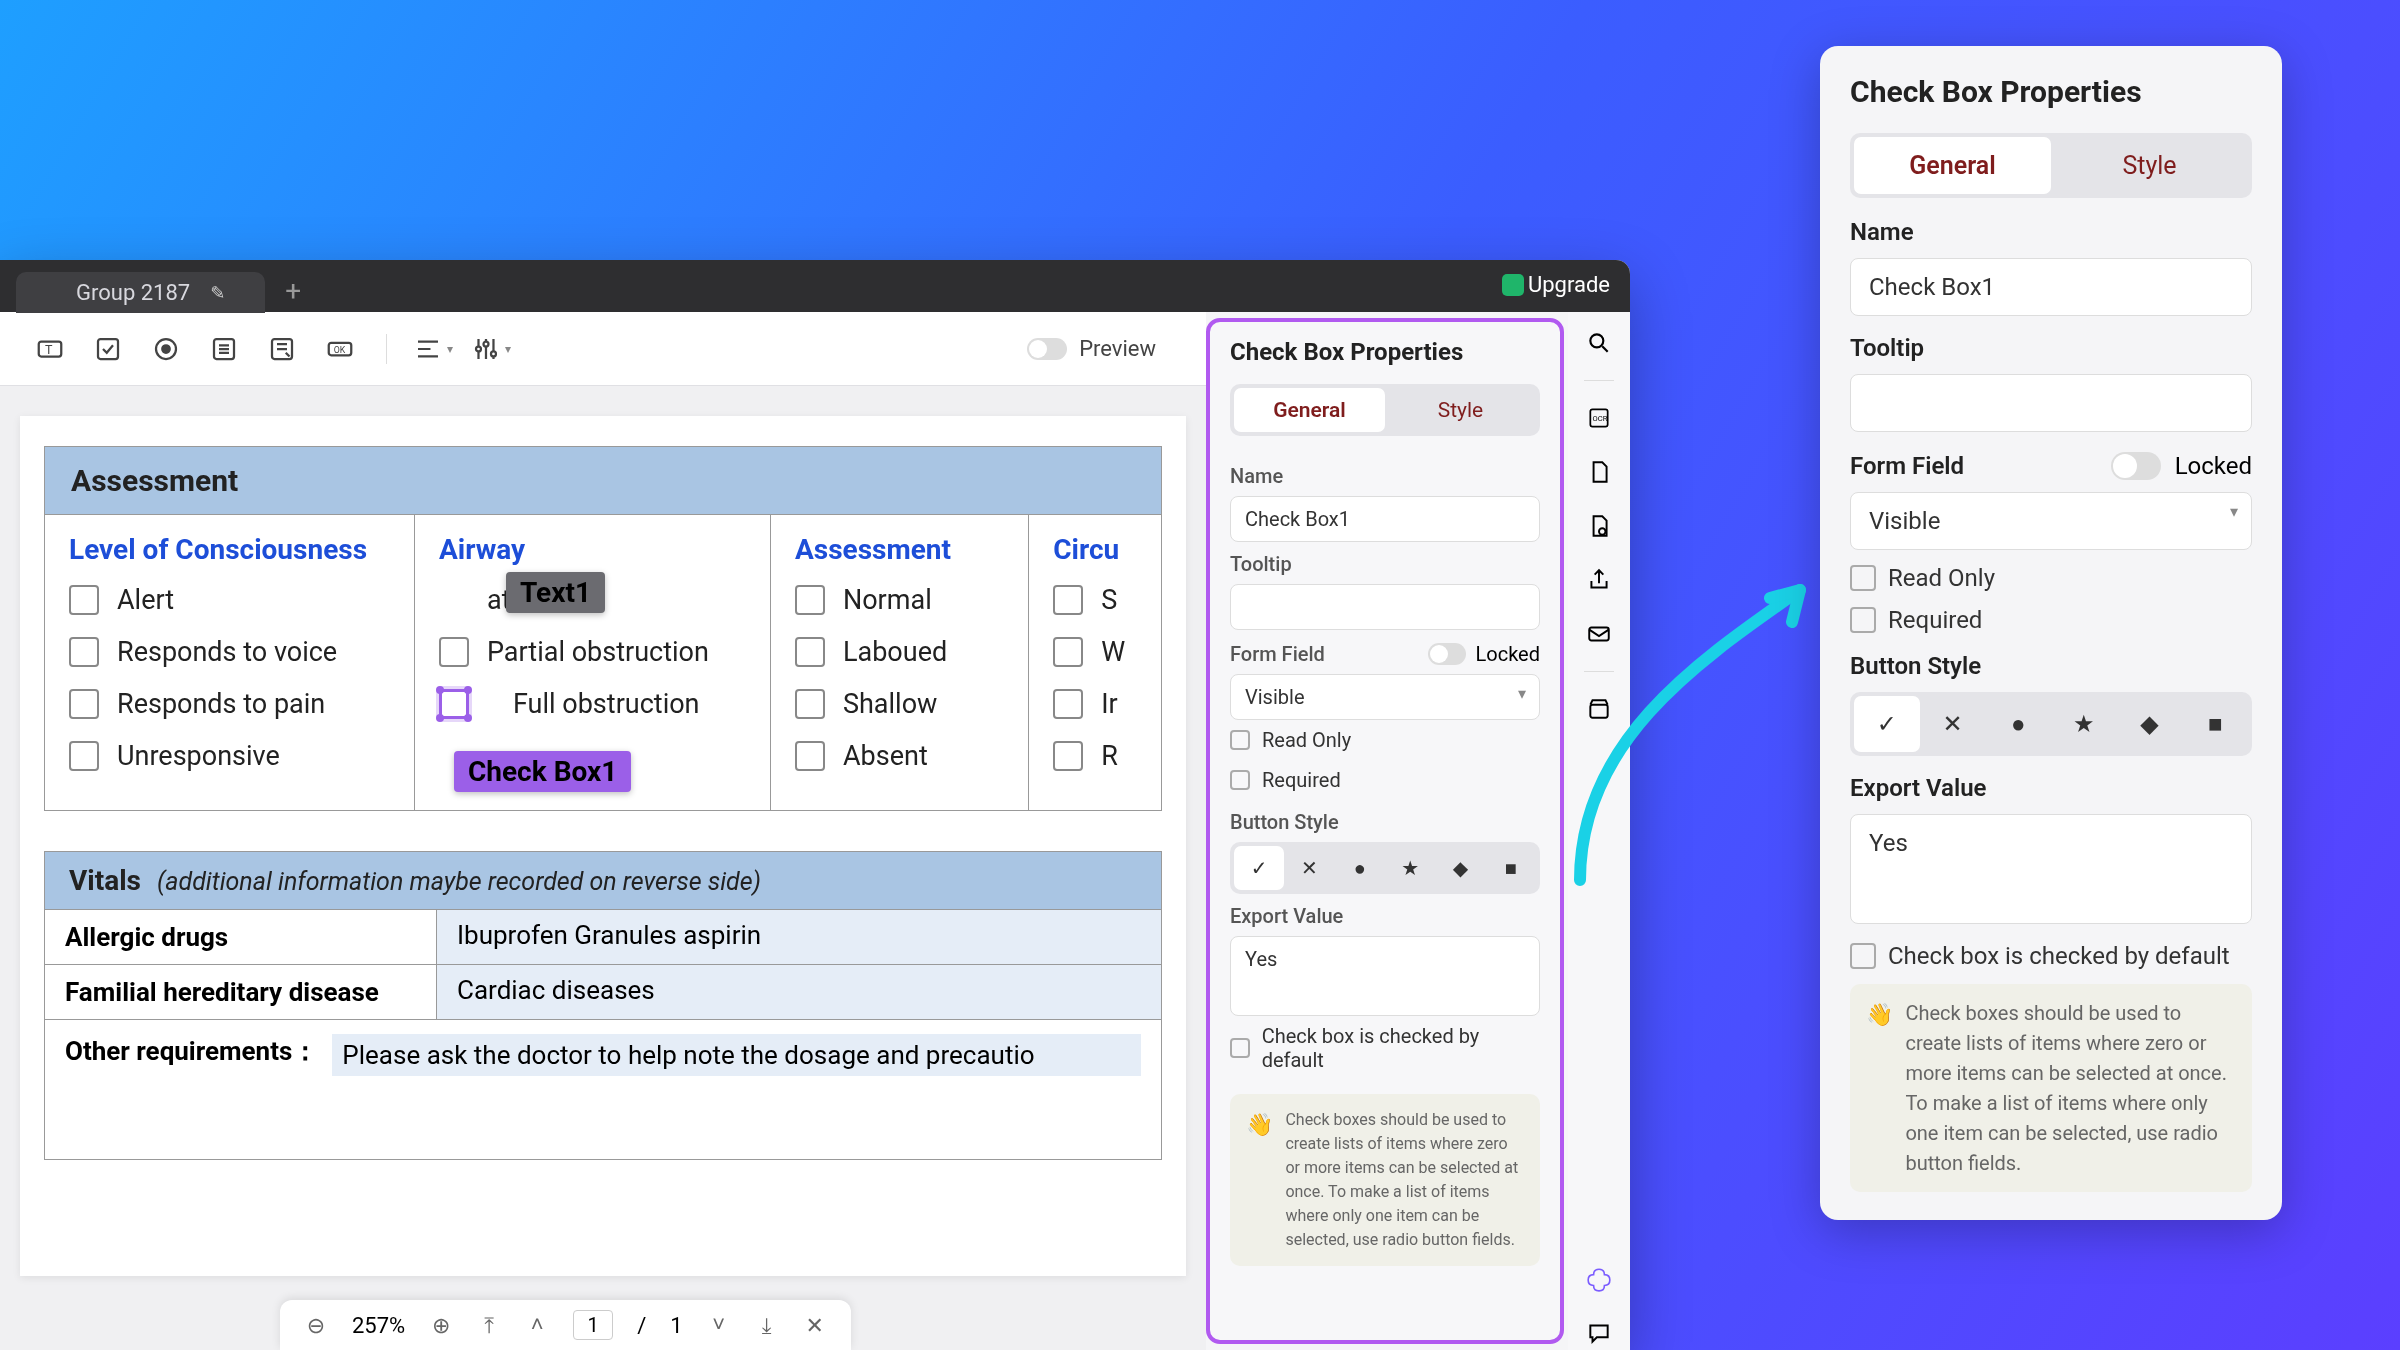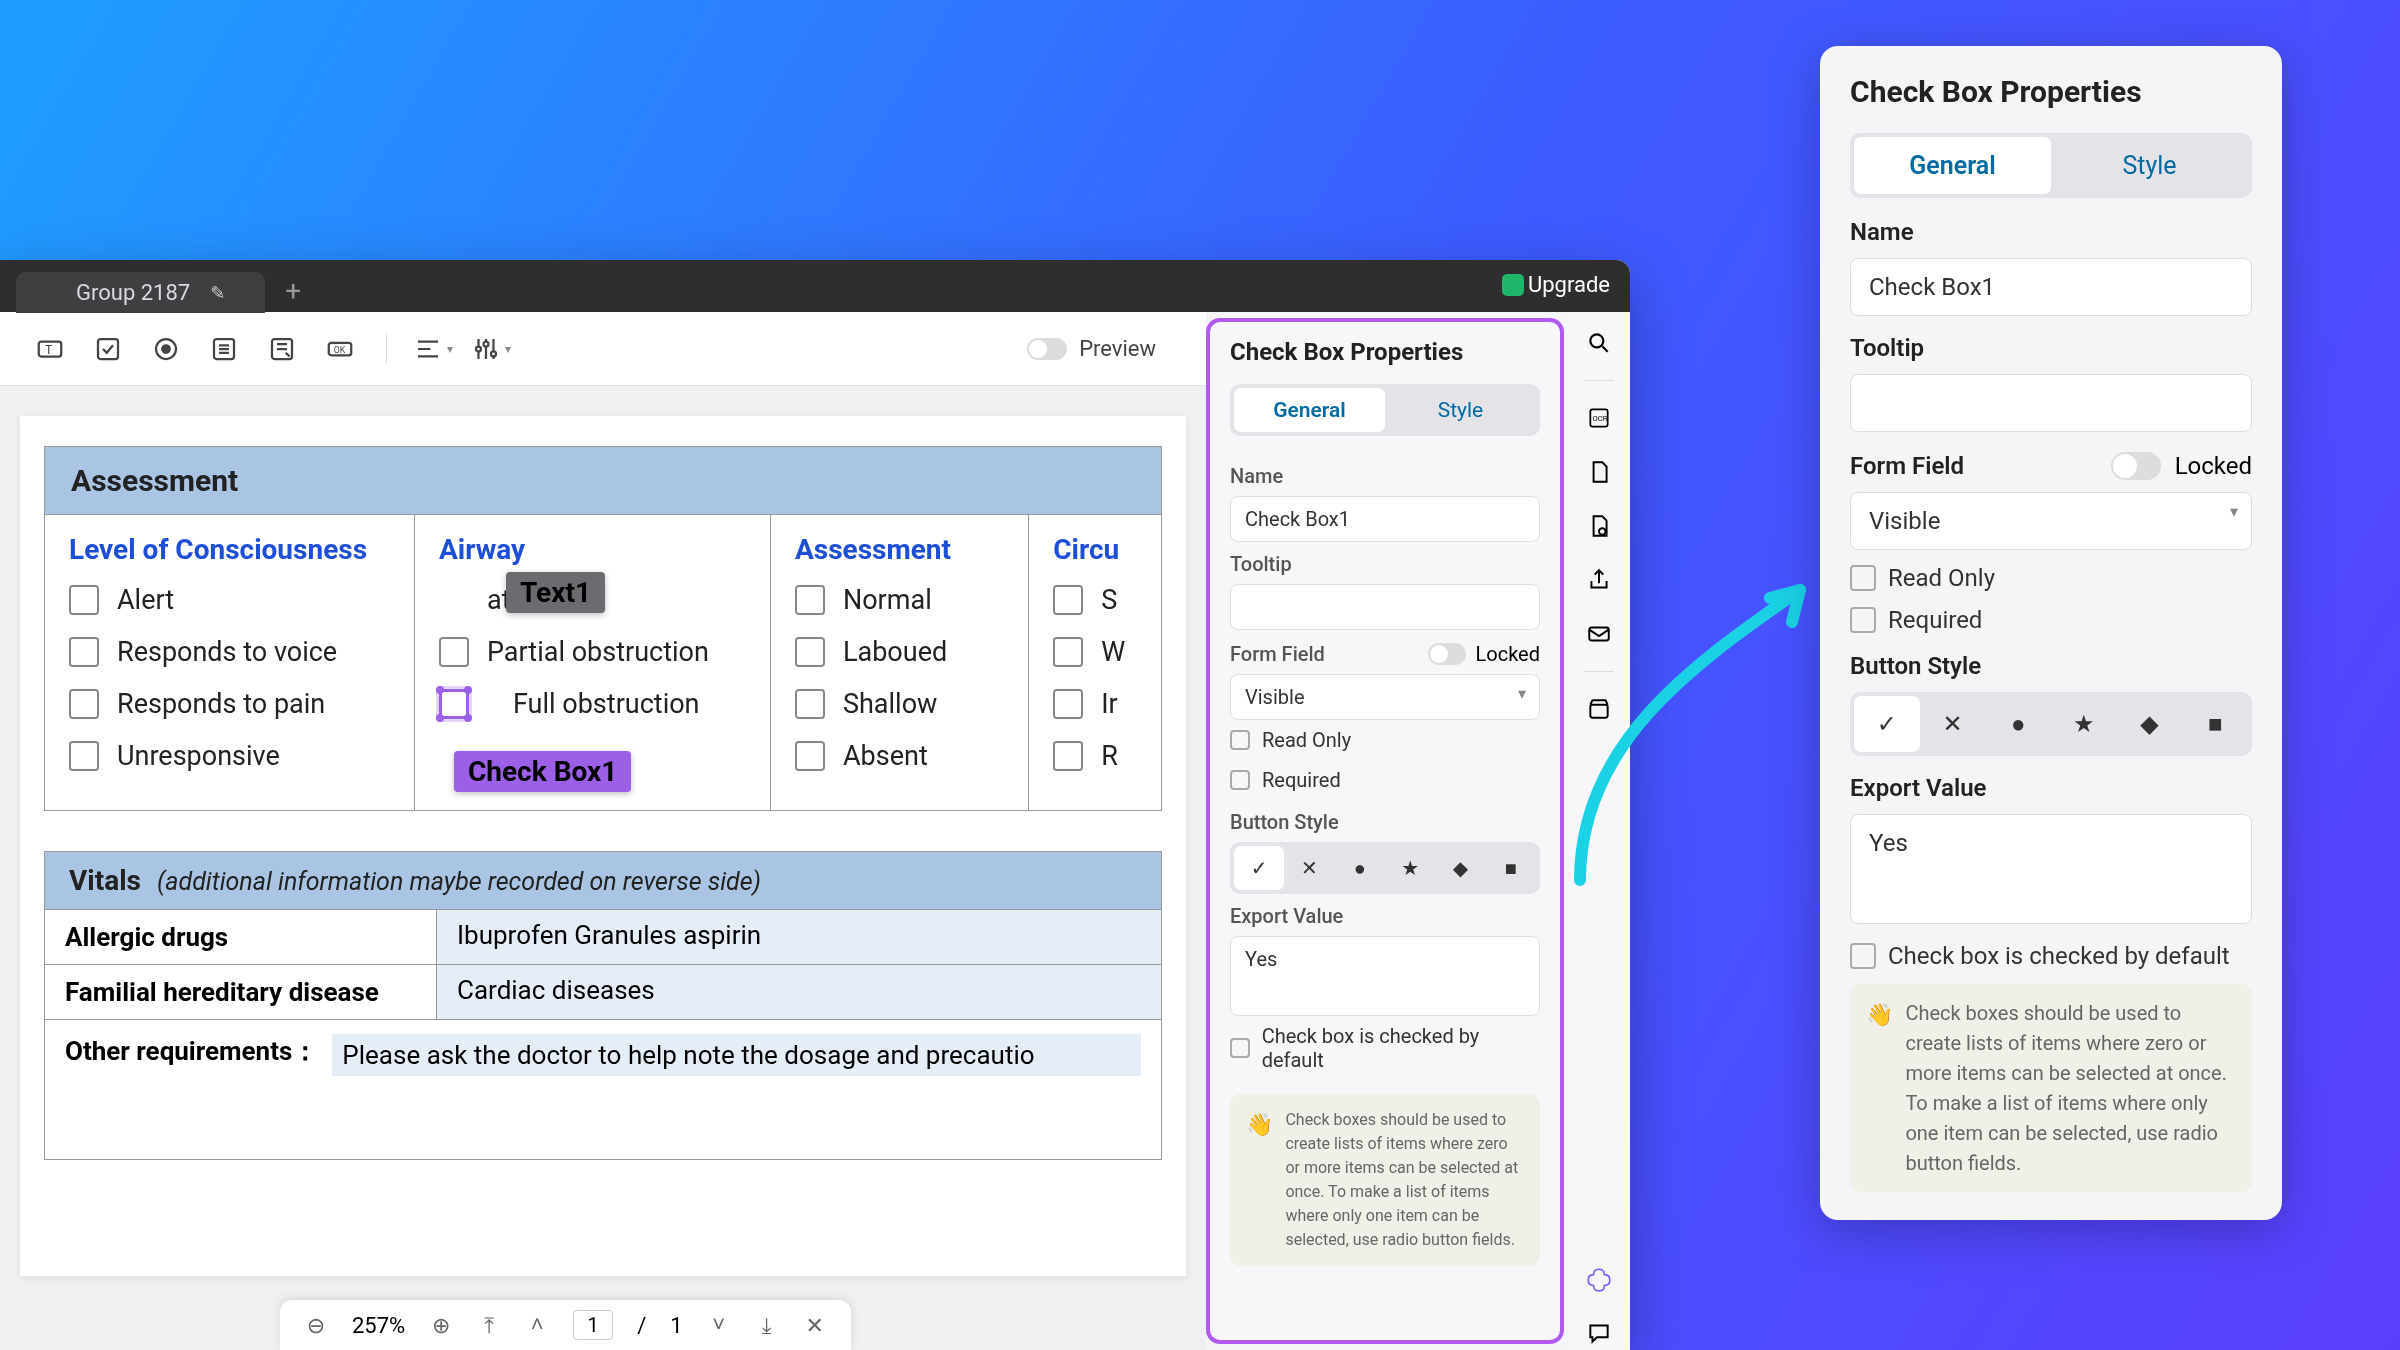--- a/index.html
+++ b/index.html
@@ -55,21 +55,21 @@
 .vitals-other-value { font-size:26px; background:#e5edf7; padding: 6px 10px; flex:1;}
 
 .pager { position:absolute; left:280px; bottom:0; background:#fff; border-radius: 12px 12px 0 0; padding: 10px 24px; display:flex; align-items:center; gap:24px; font-size:22px; box-shadow: 0 -2px 10px rgba(0,0,0,0.1);}
 .pager-btn { color:#666; cursor:pointer; width:24px; text-align:center;}
 .pager-input { width:40px; text-align:center; border:1px solid #ccc; border-radius:4px; padding:2px 4px; font-size:20px;}
 
 
 .props-panel { width: 358px; background:#f7f7f9; border: 4px solid #b15af0; border-radius: 14px; margin: 6px 4px 6px 0; display:flex; flex-direction:column; padding: 16px 20px; overflow-y:hidden;}
 .props-title { font-size: 24px; font-weight:700; margin-bottom: 18px; color:#222;}
 .seg-control { display:flex; background:#e4e4e8; border-radius:10px; padding:4px; margin-bottom:18px;}
-.seg-btn { flex:1; text-align:center; padding:10px 0; font-size:21px; border-radius:7px; cursor:pointer; color:#0369a1;}
+.seg-btn { flex:1; text-align:center; padding:10px 0; font-size:21px; border-radius:7px; cursor:pointer; color:#7f1d1d;}
 .seg-btn.active { background:#fff; font-weight:600;}
 .prop-label { font-size:20px; color:#555; margin: 10px 0 8px; font-weight:500;}
 .prop-row-flex { display:flex; justify-content:space-between; align-items:center;}
 .prop-input, .prop-select, .prop-textarea { width:100%; background:#fff; border:1px solid #ddd; border-radius:8px; padding: 10px 14px; font-size:20px; color:#333;}
 .prop-textarea { min-height:80px; resize:none;}
 .prop-select { appearance:none; position:relative;}
 .select-wrap { position:relative;}
 .select-wrap::after{content:'▾'; position:absolute; right:14px; top:10px; color:#888; font-size:16px;}
 .prop-cb-row { display:flex; align-items:center; gap:12px; font-size:20px; color:#333; margin:8px 0;}
 .prop-cb { width:20px; height:20px; border:2px solid #aaa; border-radius:4px;}

